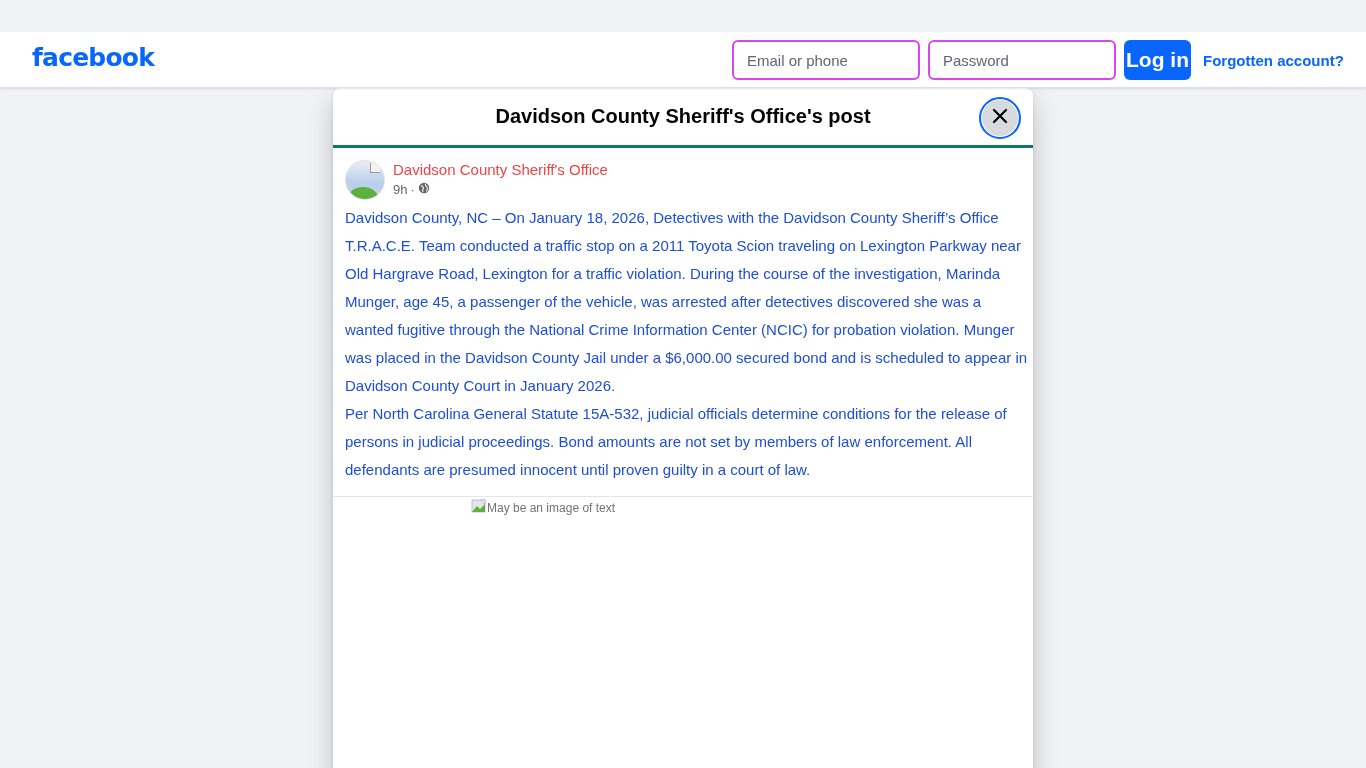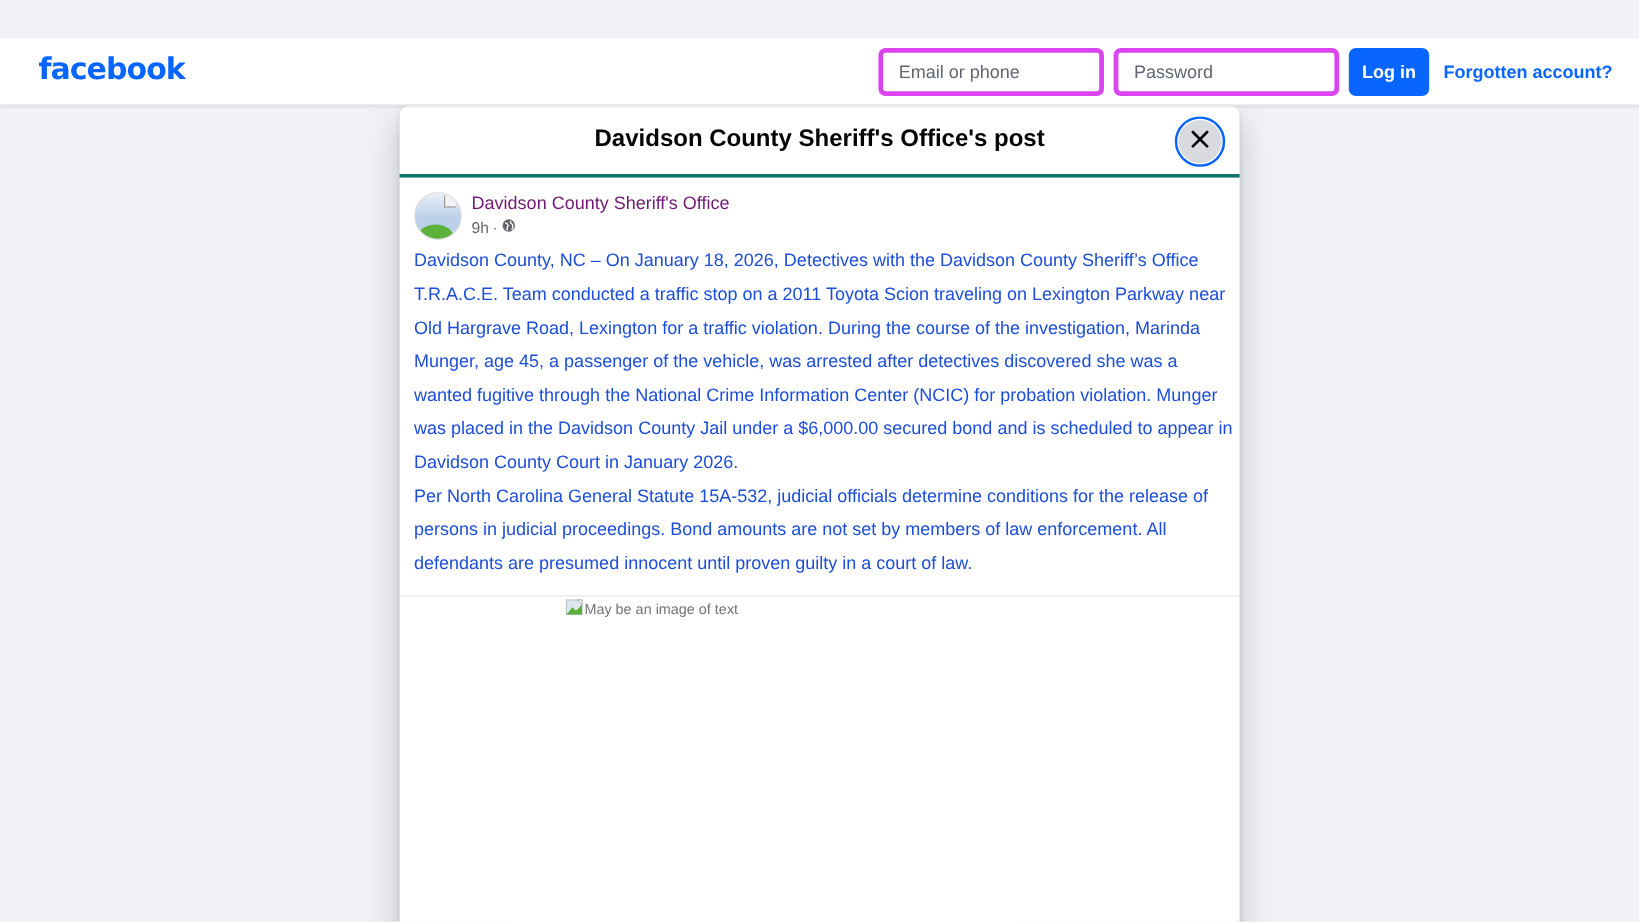--- a/index.html
+++ b/index.html
@@ -19,28 +19,28 @@
       margin-top: 32px;
     }
     .logo {
       position: absolute; left: 32px; top: 11px;
       font-family: "DejaVu Sans", sans-serif;
       font-weight: bold; font-size: 25px; letter-spacing: -0.8px;
       color: #0866ff;
     }
     .login-form { position: absolute; top: 8px; left: 732px; display: flex; align-items: center; }
     .login-input {
-      width: 188px; height: 40px; border: 4px solid #d946ef; border-radius: 6px;
+      width: 188px; height: 40px; border: 2px solid #d946ef; border-radius: 6px;
       padding: 0 13px; font-size: 15px; color: #1c1e21; background: #fff;
       font-family: "Liberation Sans", sans-serif; margin-right: 8px; outline: none;
     }
     .login-input::placeholder { color: #606770; }
     .login-button {
       width: 67px; height: 40px; border: none; border-radius: 6px;
-      background: #0866ff; color: #fff; font-weight: bold; font-size: 15px;
+      background: #0866ff; color: #fff; font-weight: bold; font-size: 21px;
       font-family: "Liberation Sans", sans-serif; cursor: pointer;
     }
     .forgot-link {
       margin-left: 12px; font-size: 15px; color: #0866ff; text-decoration: none;
       font-weight: 700;
     }
     .modal {
       position: absolute; left: 333px; top: 88px; width: 700px; height: 700px;
       background: #ffffff; border-radius: 8px 8px 0 0;
       box-shadow: 0 12px 28px rgba(0,0,0,0.2), 0 2px 4px rgba(0,0,0,0.1);
@@ -66,21 +66,21 @@
     .avatar .hill {
       position: absolute; left: 2px; top: 26px; width: 30px; height: 22px;
       background: #5cb13b; border-radius: 50% 50% 0 0;
     }
     .avatar .fold {
       position: absolute; right: 4px; top: 2px; width: 10px; height: 10px;
       background: #f2f2f2; border-left: 1px solid #999; border-bottom: 1px solid #999;
     }
     .page-name {
       position: absolute; left: 60px; top: 13px; font-size: 15px; font-weight: 500;
-      color: #701a75; text-decoration: none;
+      color: #ef4444; text-decoration: none;
     }
     .post-meta {
       position: absolute; left: 60px; top: 34px; font-size: 13px; color: #65676b;
       display: flex; align-items: center;
     }
     .post-meta .dot { margin: 0 3px; }
     .post-body {
       padding: 0 4px 12px 12px; font-size: 15px; line-height: 28px; color: #1d4ed8;
     }
     .post-body p { margin: 0; }

